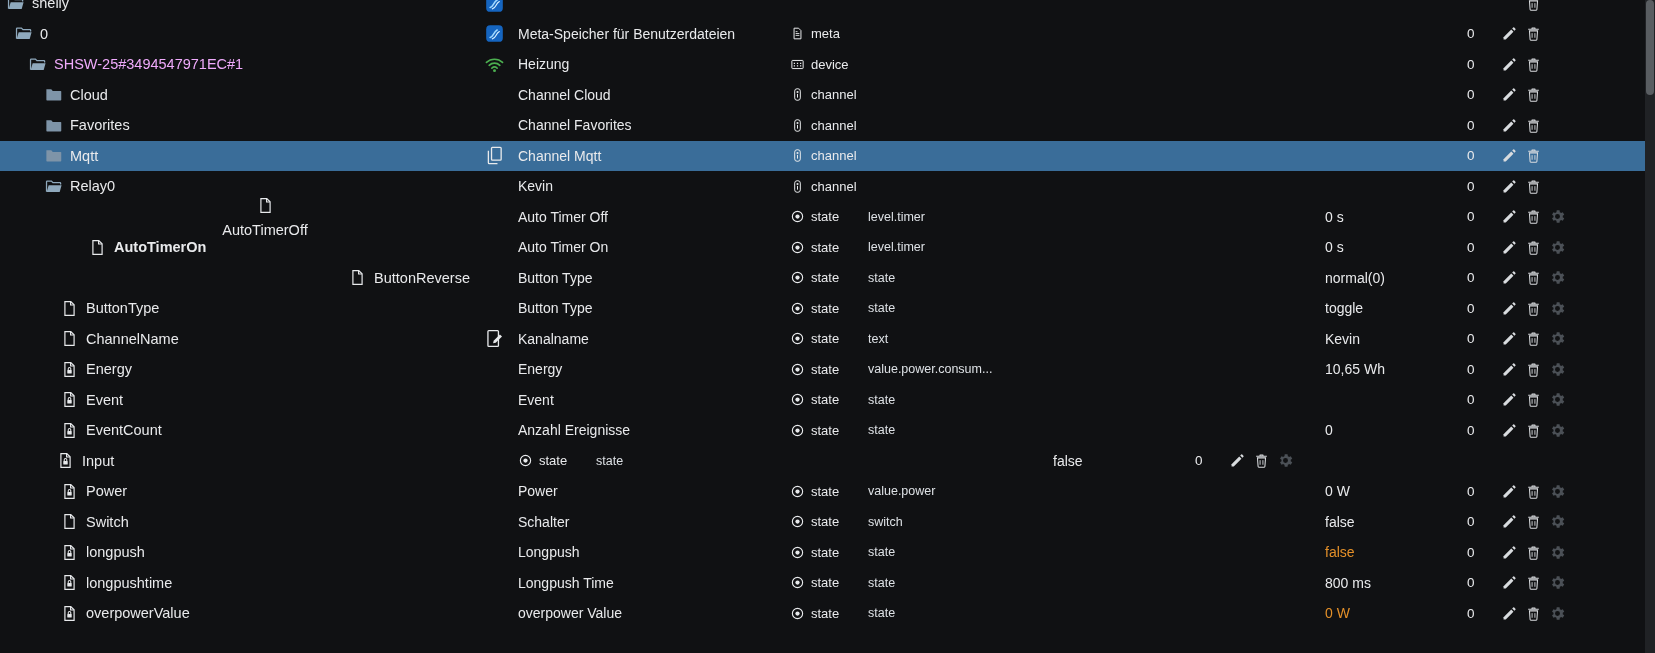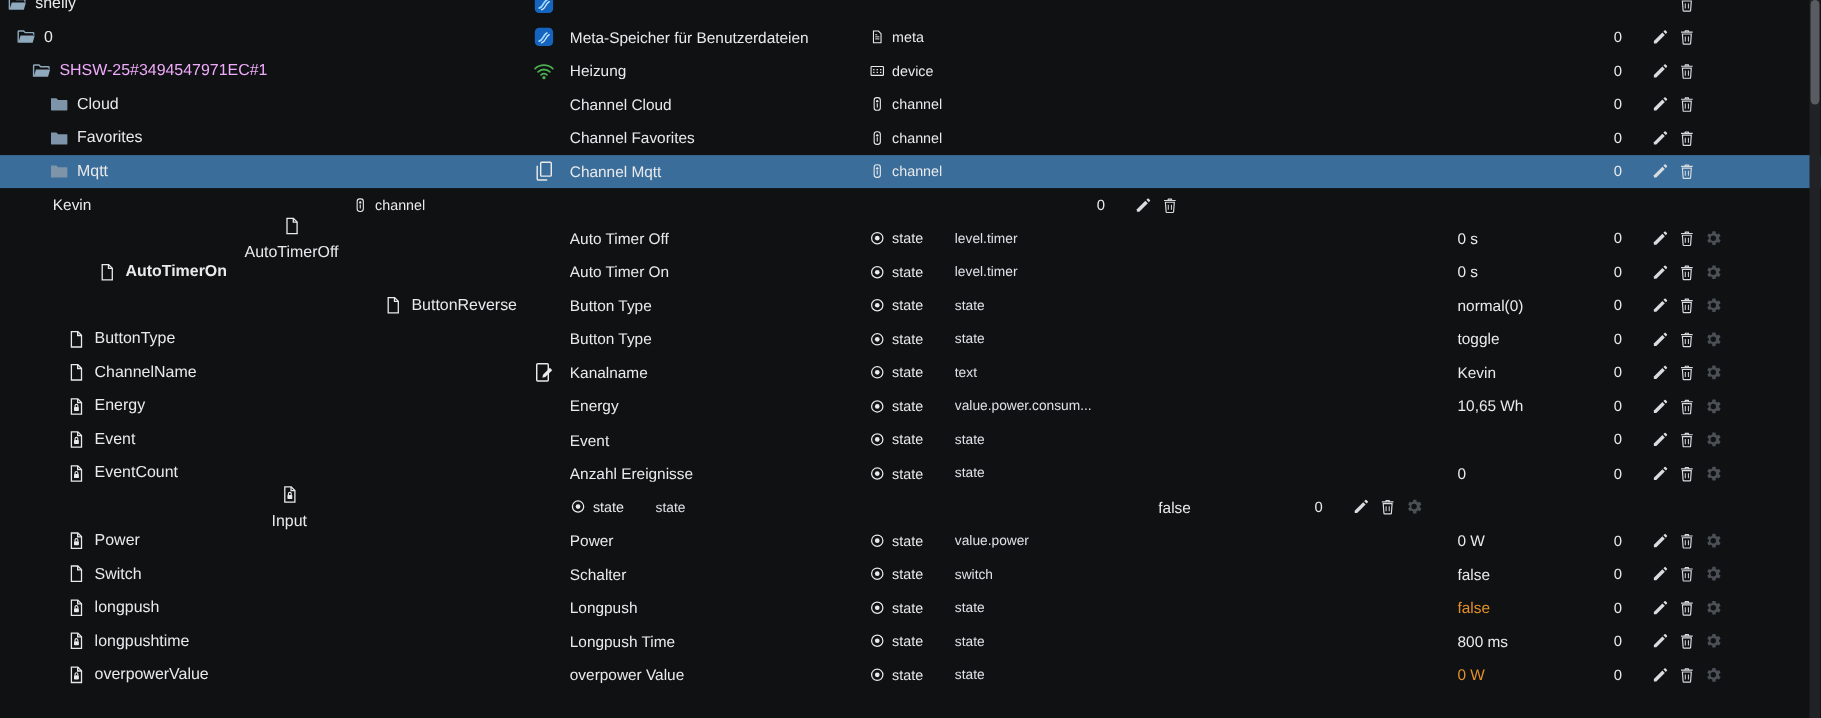--- a/index.html
+++ b/index.html
@@ -366,20 +366,28 @@
             </svg>
           </span>
       <span class="act act-gear" style="visibility: hidden;">
             <svg>
               <use href="#ic-gear"></use>
             </svg>
           </span>
     </div>
   </div>
       <div class="row">
+    <div class="col col-tree" style="padding-left: 44px;">
+      <span class="tree-icon">
+            <svg>
+              <use href="#ic-folder-open"></use>
+            </svg>
+          </span>
+      <span class="tree-label">Relay0</span>
+    </div>
     <div class="col col-dev">
       <span class="dev-icon" style="visibility: hidden;">
             <svg>
               <use href="#ic-shelly"></use>
             </svg>
           </span>
     </div>
     <div class="col col-name">Kevin</div>
     <div class="col col-type">
       <svg class="type-ic">
@@ -754,21 +762,21 @@
             </svg>
           </span>
       <span class="act act-gear">
             <svg>
               <use href="#ic-gear"></use>
             </svg>
           </span>
     </div>
   </div>
       <div class="row">
-    <div class="col col-tree" style="padding-left: 56px; flex-direction: column;">
+    <div class="col col-tree" style="padding-left: 56px;">
       <span class="tree-icon">
             <svg>
               <use href="#ic-doc-lock"></use>
             </svg>
           </span>
       <span class="tree-label">Input</span>
     </div>
     <div class="col col-dev">
       <span class="dev-icon" style="visibility: hidden;">
             <svg>

